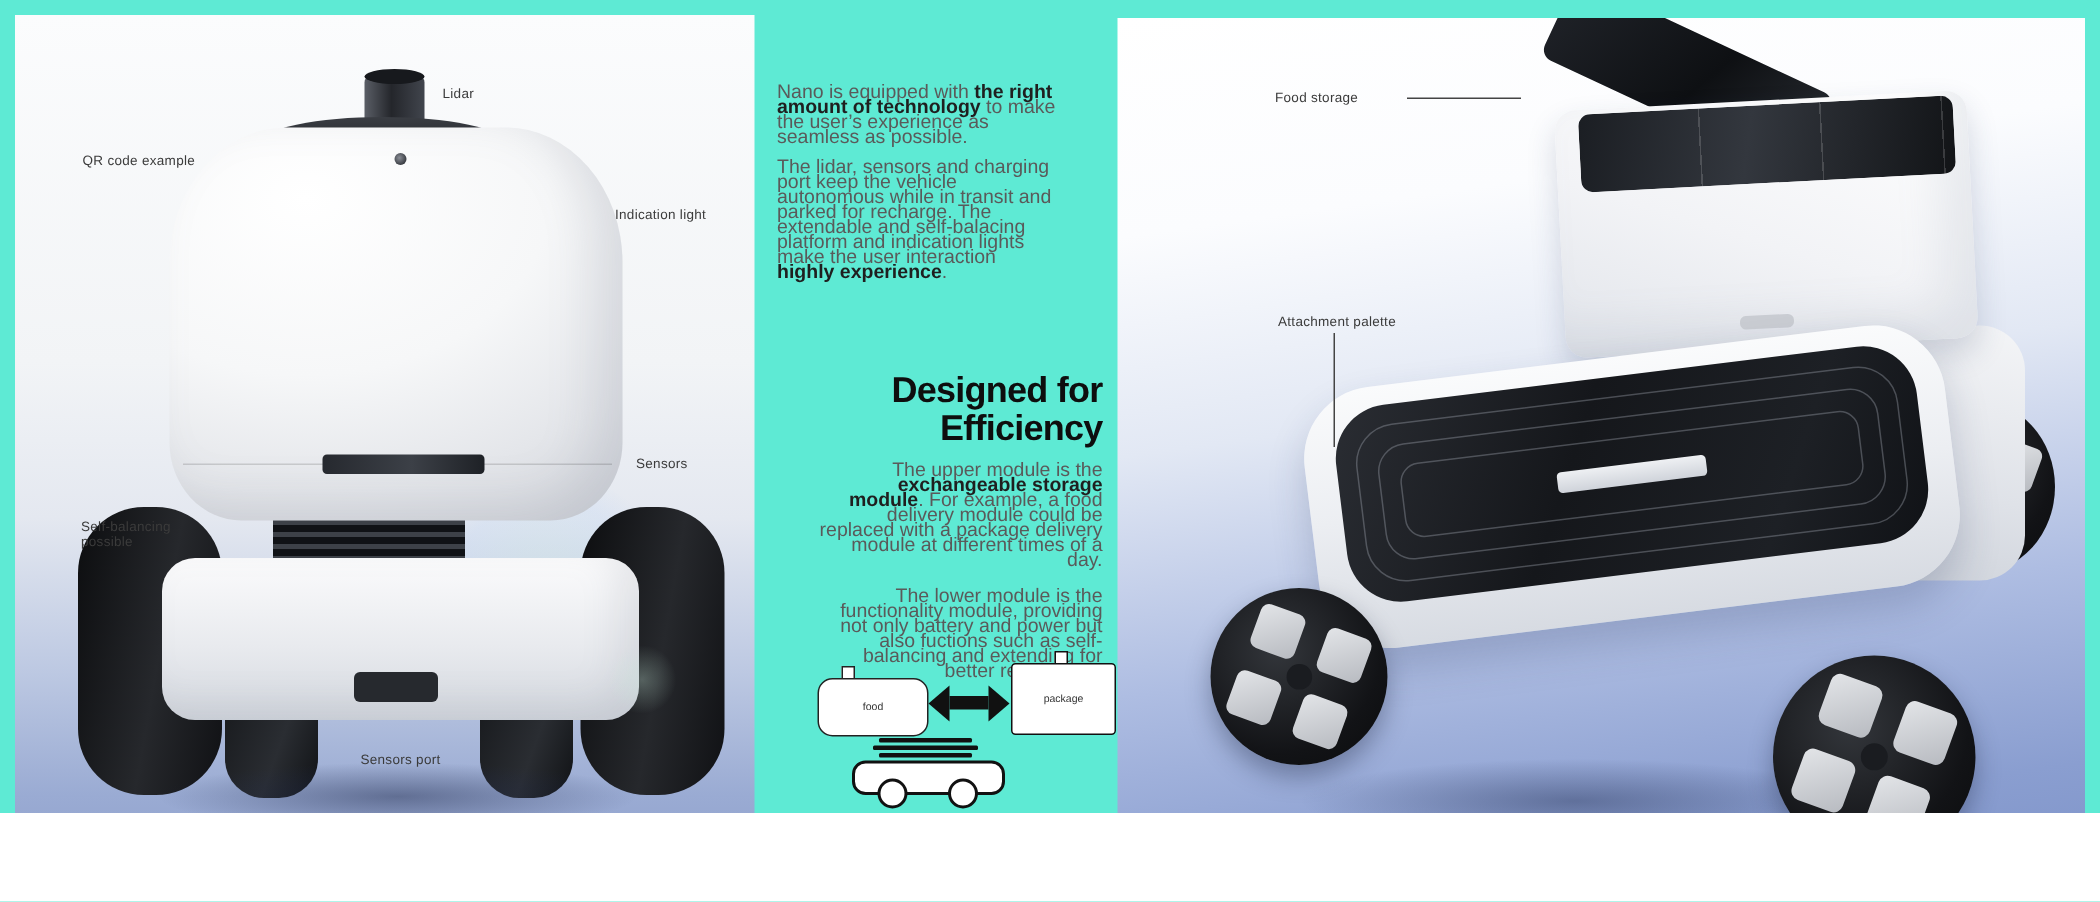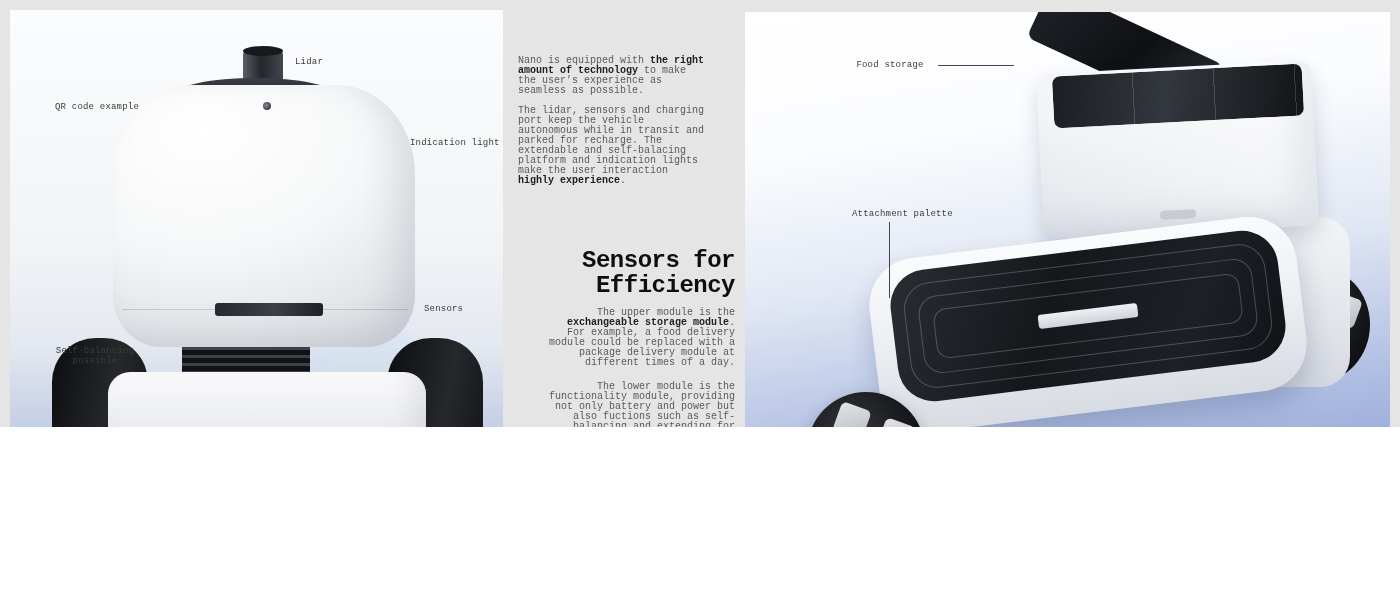--- a/index.html
+++ b/index.html
@@ -1,23 +1,23 @@
 <!DOCTYPE html>
 <html><head>
 <meta charset="utf-8">
 <style>
   html,body{margin:0;padding:0;background:#fff;}
-  .page{position:relative;width:1400px;height:427px;background:#e5e5e5;overflow:hidden;
-        font-family:Liberation Mono, monospace;}
+  .page{position:relative;width:1400px;height:542px;background:#5eead4;overflow:hidden;
+        font-family:Liberation Sans, sans-serif;}
 
   
   .left-panel{position:absolute;left:10px;top:10px;width:493px;height:578px;overflow:hidden;
     background:linear-gradient(180deg,#fbfcfd 0%,#f2f4f6 40%,#e4e8f0 58%,#bcc8e2 76%,#9aabd3 90%,#8d9ecb 100%);}
   .ann{position:absolute;font-size:9px;color:#3b3b3b;letter-spacing:.2px;}
-  .ann.right{text-align:center;}
+  .ann.right{text-align:left;}
   .ann.center{text-align:center;}
 
   .lidar-cyl{position:absolute;left:233px;top:40px;width:40px;height:44px;border-radius:5px 5px 3px 3px;
     background:linear-gradient(90deg,#5a5e66,#24262b 45%,#41454d);}
   .lidar-cyl:before{content:"";position:absolute;left:0;top:-4px;width:40px;height:10px;border-radius:50%;
     background:#17191d;}
   .top-cap{position:absolute;left:165px;top:68px;width:160px;height:34px;border-radius:50%;
     background:linear-gradient(180deg,#3a3d43,#17191d);}
   .upper-body{position:absolute;left:103px;top:75px;width:302px;height:262px;
     border-radius:78px 78px 48px 48px / 90px 90px 52px 52px;
@@ -44,21 +44,21 @@
   .ground-shadow-left{position:absolute;left:50px;top:492px;width:410px;height:58px;border-radius:50%;
     background:radial-gradient(closest-side,rgba(35,45,78,.48),rgba(35,45,78,0) 78%);}
   .flare-big{position:absolute;left:270px;top:305px;width:170px;height:170px;border-radius:50%;
     background:radial-gradient(circle,rgba(190,230,210,.28),rgba(160,200,250,.14) 55%,rgba(160,200,250,0) 72%);}
   .flare-small{position:absolute;left:395px;top:420px;width:46px;height:46px;border-radius:50%;
     background:radial-gradient(circle,rgba(205,240,225,.30),rgba(205,240,225,0) 70%);}
 
   
   .intro{position:absolute;left:517px;top:42px;width:205px;}
   .h-big{font-size:26px;line-height:27px;font-weight:bold;color:#0e0e0e;letter-spacing:-.5px;}
-  .body-p{font-size:10px;line-height:10px;color:#5a5a5a;width:187px;}
+  .body-p{font-size:13px;line-height:10px;color:#5a5a5a;width:187px;}
   .body-p b{color:#1f1f1f;}
   .intro .body-p{margin:0 0 0 1px;}
   .p-gap1{margin-top:14px !important;}
   .p-gap2{margin-top:10px !important;}
   .eff{position:absolute;left:517px;top:248px;width:218px;text-align:right;}
   .h-med{font-size:24px;line-height:25px;font-weight:bold;color:#0e0e0e;letter-spacing:-.5px;}
   .eff .body-p{margin-left:auto;width:190px;}
 
   
   .diagram{position:absolute;left:540px;top:430px;width:200px;height:120px;}
@@ -170,21 +170,21 @@
     <div class="ann center" style="left:187px;top:491px;width:140px;">Sensors port</div>
   </div>
 
   <div class="intro">
     <p class="body-p p-gap1"><span>Nano is equipped with </span><b>the right amount of technology</b><span> to make the user’s experience as seamless as possible.</span></p>
     <p class="body-p p-gap2"><span>The lidar, sensors and charging port keep the vehicle autonomous while in transit and parked for recharge. The extendable and self-balacing platform and indication lights make the user interaction </span><b>highly experience</b><span>.</span></p>
   </div>
 
   <div class="eff">
     <div class="h-med">
-      <span>Sensors for</span><br>
+      <span>Designed for</span><br>
       <span>Efficiency</span>
     </div>
     <p class="body-p p-gap2"><span>The upper module is the </span><b>exchangeable storage module</b><span>. For example, a food delivery module could be replaced with a package delivery module at different times of a day.</span></p>
     <p class="body-p p-gap1">The lower module is the functionality module, providing not only battery and power but also fuctions such as self-balancing and extending for better reachability.</p>
   </div>
 
   <div class="diagram">
     <div class="food-knob"></div>
     <div class="food-box">food</div>
     <div class="swap-head-l"></div>

